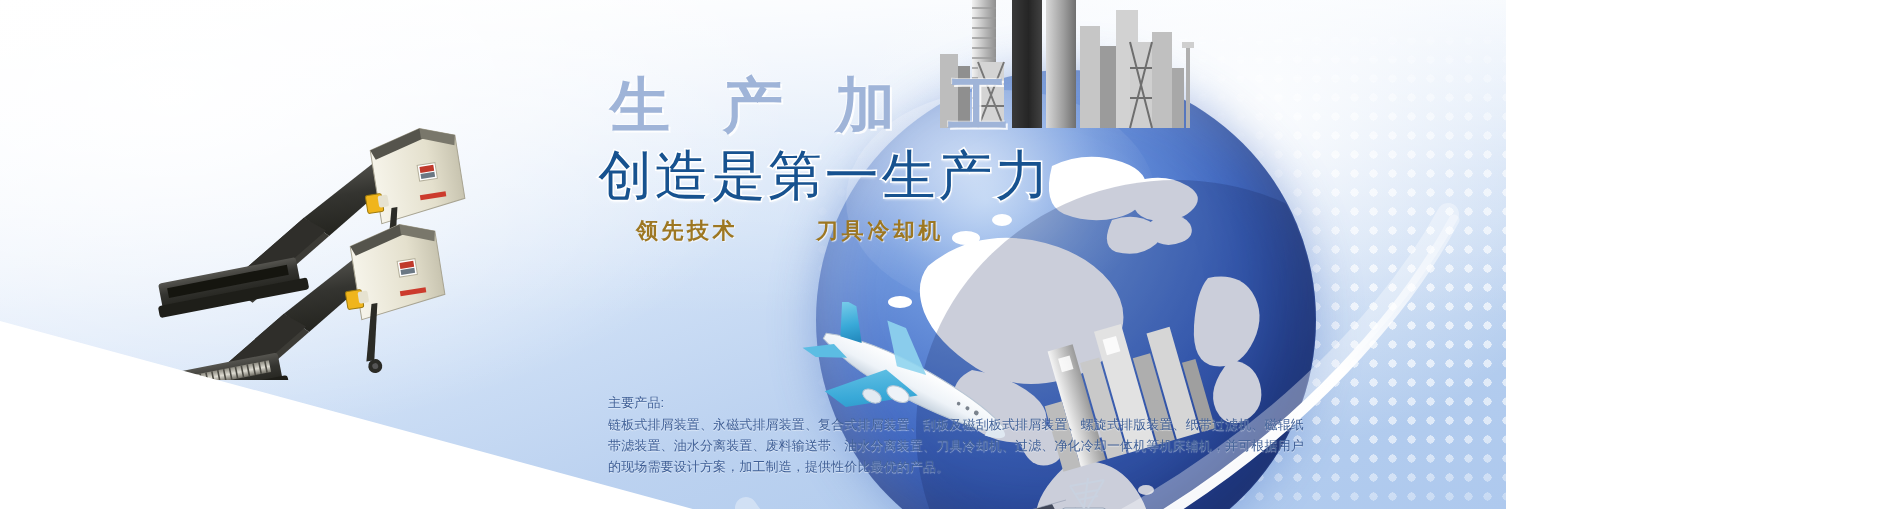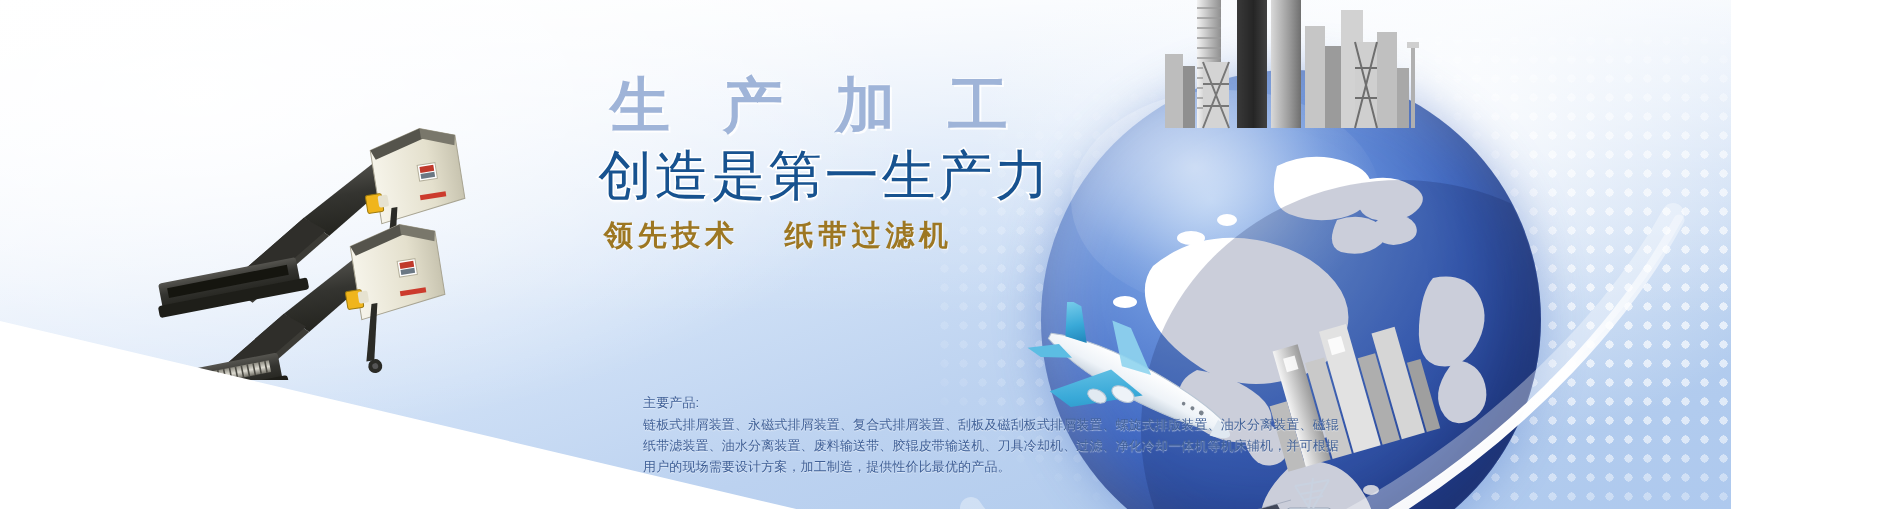--- a/index.html
+++ b/index.html
@@ -1,21 +1,21 @@
 <!DOCTYPE html>
 <html lang="zh"><head>
 <meta charset="utf-8">
 <title>生产加工 Banner</title>
 <style>
   html,body{margin:0;padding:0;background:#fff;}
   body{font-family:"Liberation Sans","DejaVu Sans",sans-serif;}
 
   .banner{
     position:relative;
-    width:1731px;height:509px;
+    width:1506px;height:509px;
     overflow:hidden;
     background:
       linear-gradient(160deg,#ffffff 0%,#f3f7fd 14%,#e2ecfa 30%,#cfe0f6 48%,#bcd2f0 66%,#b4cdee 80%,#aec9ee 100%);
   }
 
   
   .bg-soft-top{
     position:absolute;left:0;top:0;width:100%;height:62%;
     background:linear-gradient(180deg,rgba(255,255,255,.85) 0%,rgba(255,255,255,.28) 55%,rgba(255,255,255,0) 100%);
     pointer-events:none;
@@ -101,28 +101,29 @@
     white-space:nowrap;
     margin:0 0 12px 0;
   }
   .taglines{
     display:flex;gap:46px;align-items:baseline;
     margin:0 0 0 6px;
     white-space:nowrap;
   }
   .tagline{
     font-family:"Liberation Serif","DejaVu Serif",serif;
-    font-size:29px;font-weight:700;letter-spacing:.16em;
+    font-size:22px;font-weight:700;letter-spacing:.16em;
     color:#9d7722;
     background:linear-gradient(180deg,#c9a košt 0%,#9d7722 100%);
     text-shadow:1px 1px 1px rgba(255,255,255,.75);
+    margin-left:32px;
   }
 
   .body-copy{
-    position:absolute;left:643px;top:392px;width:700px;
+    position:absolute;left:608px;top:392px;width:700px;
     color:#3f5f96;
     font-size:13px;line-height:1.62;
     letter-spacing:.01em;
     text-shadow:0 1px 1px rgba(255,255,255,.6);
   }
   .body-copy .lead{display:block;margin-bottom:1px;}
   .body-copy .para{display:block;}
 </style>
 </head>
 <body>
@@ -417,22 +418,22 @@
   <div class="wedge"></div>
   <div class="wedge2"></div>
 
   <div class="copy">
     <div class="headline">生 产 加 工</div>
 
     <div class="subhead">创造是第一生产力</div>
 
     <div class="taglines">
       <span class="tagline">领先技术</span>
-      <span class="tagline">纸带过滤机</span>
+      <span class="tagline">刀具冷却机</span>
     </div>
   </div>
 
   <div class="body-copy">
     <span class="lead">主要产品:</span>
-    <span class="para">链板式排屑装置、永磁式排屑装置、复合式排屑装置、刮板及磁刮板式排屑装置、螺旋式排版装置、油水分离装置、磁辊纸带滤装置、油水分离装置、废料输送带、胶辊皮带输送机、刀具冷却机、过滤、净化冷却一体机等机床辅机，并可根据用户的现场需要设计方案，加工制造，提供性价比最优的产品。</span>
+    <span class="para">链板式排屑装置、永磁式排屑装置、复合式排屑装置、刮板及磁刮板式排屑装置、螺旋式排版装置、纸带过滤机、磁辊纸带滤装置、油水分离装置、废料输送带、油水分离装置、刀具冷却机、过滤、净化冷却一体机等机床辅机，并可根据用户的现场需要设计方案，加工制造，提供性价比最优的产品。</span>
   </div>
 
 </div>
 
 </body></html>

